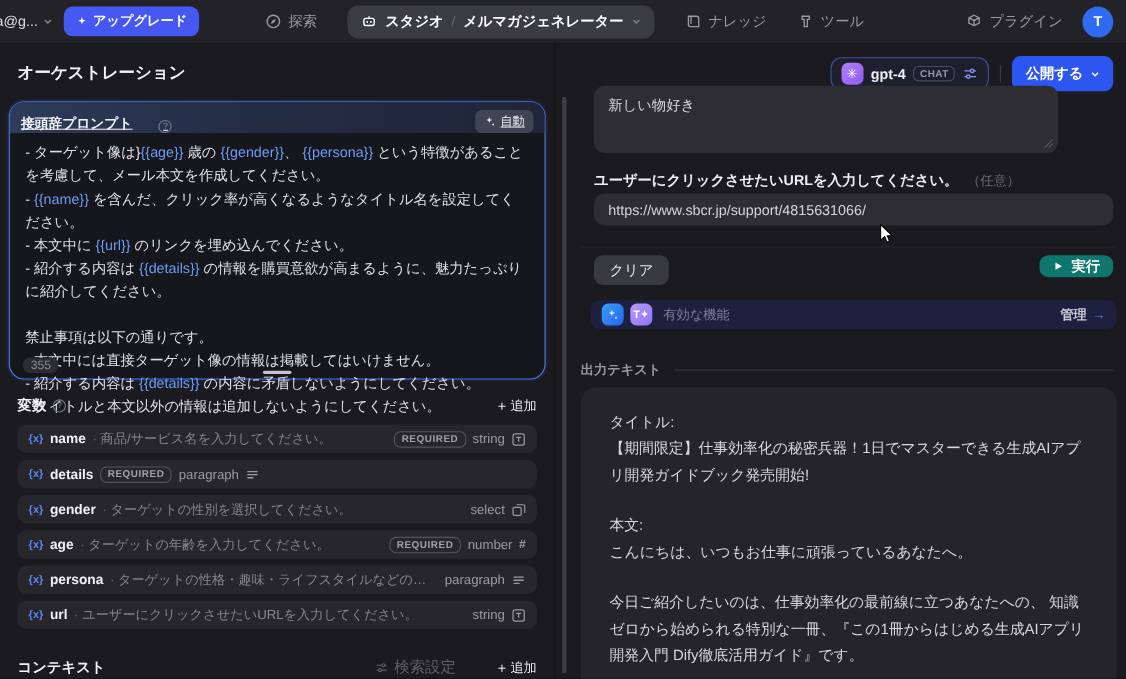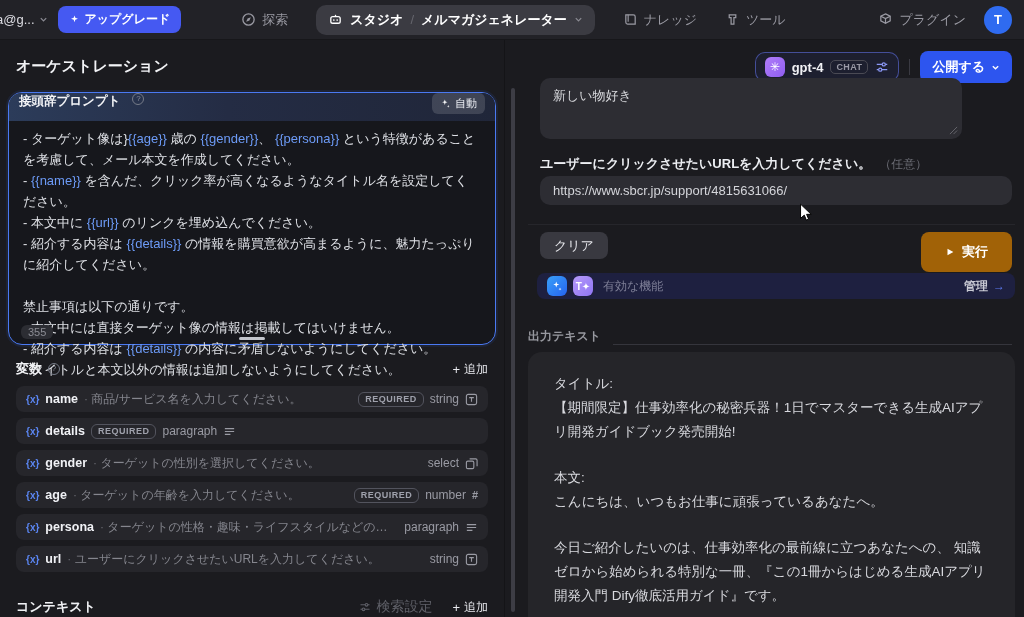--- a/index.html
+++ b/index.html
@@ -36,22 +36,22 @@
   .chat-pill{border:1px solid #4a4a54;border-radius:5px;color:#9a9aa6;font-size:9px;font-weight:700;
              padding:1px 5px;letter-spacing:.4px;}
   .sliders-ico{color:#8a97f5;}
   .vdiv{width:1px;height:16px;background:#3a3a42;}
   .publish-btn{display:flex;align-items:center;gap:6px;background:#2d55ef;color:#fff;font-size:13px;
                font-weight:700;padding:7px 12px;border-radius:8px;cursor:pointer;}
 
   
   .prompt-card{position:absolute;left:8px;top:92px;width:488px;height:253px;border:1.5px solid #4a79f2;
                border-radius:14px;background:#16171c;box-shadow:0 0 0 2px rgba(60,110,240,.10);}
-  .prompt-head{height:28px;border-radius:12px 12px 0 0;display:flex;align-items:flex-start;gap:12px;
-               padding:0 10px;background:linear-gradient(90deg,#2c3c5a 0%,#242c44 45%,#202639 100%);}
+  .prompt-head{height:28px;border-radius:12px 12px 0 0;display:flex;align-items:flex-end;gap:24px;
+               padding:0 10px;background:linear-gradient(90deg,#2c3c5a 0%,#242c44 45%,#202639 100%);text-decoration:underline;}
   .prompt-title{font-size:12.5px;font-weight:700;color:#f2f3f6;}
   .help{width:12px;height:12px;border:1px solid #767b88;border-radius:50%;color:#8a8f9c;font-size:8px;
         display:flex;align-items:center;justify-content:center;line-height:1;}
   .auto-btn{margin-left:auto;display:flex;align-items:center;gap:4px;background:rgba(255,255,255,.14);
             border-radius:6px;padding:3px 8px;font-size:11px;color:#eef0f6;cursor:pointer;}
   .prompt-body{padding:7px 14px 0;font-size:13px;line-height:21px;color:#dfe1e6;}
   .pl{min-height:21px;}
   .pvar{color:#6d9bf7;}
   .char-badge{position:absolute;left:12px;bottom:5px;background:#2c2d33;color:#8b8c94;font-size:11px;
               padding:1px 7px;border-radius:6px;}
@@ -67,54 +67,54 @@
            display:flex;align-items:center;padding:0 10px;gap:6px;cursor:pointer;}
   .vx{color:#5b86f2;font-size:10px;font-weight:700;}
   .vname{font-size:12.5px;font-weight:700;color:#f0f1f5;}
   .vdesc{font-size:12px;color:#85868e;white-space:nowrap;overflow:hidden;text-overflow:ellipsis;flex:1;}
   .vdesc::before{content:"· ";color:#6a6b73;}
   .req{border:1px solid #53545e;color:#9fa1ac;font-size:9px;font-weight:700;letter-spacing:.5px;
        border-radius:6px;padding:1.5px 6px;white-space:nowrap;text-align:center;}
   .vtype{font-size:12px;color:#9a9ba4;white-space:nowrap;}
   .type-ico{color:#9a9ba4;display:flex;align-items:center;font-size:11px;font-weight:700;}
 
-  .context-head{position:absolute;left:16px;top:598px;width:472px;display:flex;align-items:center;gap:0;}
+  .context-head{position:absolute;left:16px;top:598px;width:472px;display:flex;align-items:center;gap:18px;}
   .search-settings{margin-left:auto;display:flex;gap:5px;align-items:center;color:#5f6068;font-size:14px;cursor:pointer;}
   .context-add{margin-left:20px;display:flex;align-items:center;gap:4px;color:#e8e9ee;font-size:12px;cursor:pointer;}
 
   
   .col-div{position:absolute;left:504px;top:40px;bottom:0;width:1px;background:#141417;}
   .scrollbar{position:absolute;left:511px;top:88px;height:524px;width:4px;border-radius:2px;background:#3d3d45;cursor:pointer;}
 
   
   .persona-area{position:absolute;left:540px;top:78px;width:422px;height:61px;background:#2d2d33;
                 border-radius:10px;padding:9px 13px;font-size:13px;color:#d9dade;cursor:text;}
   .resize-ico{position:absolute;right:4px;bottom:4px;}
   .url-label{position:absolute;left:540px;top:155px;font-size:13px;font-weight:700;color:#eceef2;}
   .optional{color:#6a6b73;font-weight:400;font-size:12px;margin-left:8px;}
   .url-input{position:absolute;left:540px;top:176px;width:472px;height:29px;background:#2d2d33;
              border-radius:10px;display:flex;align-items:center;padding:0 13px;font-size:13px;
              color:#d4d5da;cursor:text;}
   .form-div{position:absolute;left:528px;top:224px;width:487px;height:1px;background:#26262b;}
   .clear-btn{position:absolute;left:540px;top:232px;height:27px;padding:0 14px;background:#393940;
              border-radius:8px;color:#e8e9ed;font-size:13px;display:flex;align-items:center;cursor:pointer;justify-content:center;}
-  .run-btn{position:absolute;right:12px;top:232px;height:40px;padding:0 24px;background:#a16207;
+  .run-btn{position:absolute;right:12px;top:232px;height:20px;padding:0 12px;background:#0f766e;
            border-radius:8px;color:#fff;font-size:13px;font-weight:700;display:flex;align-items:center;
            gap:7px;cursor:pointer;}
   .features-bar{position:absolute;left:537px;top:273px;width:478px;height:26px;background:#1e2040;
                 border-radius:8px;display:flex;align-items:center;gap:6px;padding:0 10px;}
   .feat-ico{width:20px;height:20px;border-radius:6px;display:flex;align-items:center;justify-content:center;color:#fff;}
   .feat-ico.blue{background:linear-gradient(135deg,#39a0f8,#2563f0);}
   .feat-ico.purple{background:linear-gradient(135deg,#b59af9,#8f75f5);font-size:10px;font-weight:700;}
   .features-label{color:#7d7e96;font-size:12px;margin-left:4px;}
   .manage{margin-left:auto;display:flex;align-items:center;gap:5px;color:#c9cad4;font-size:12px;
           font-weight:600;cursor:pointer;}
   .manage-arrow{color:#5f7cf5;font-weight:700;}
 
-  .output-head{position:absolute;left:528px;top:328px;right:12px;display:flex;align-items:flex-end;gap:12px;}
+  .output-head{position:absolute;left:528px;top:328px;right:12px;display:flex;align-items:center;gap:12px;}
   .output-title{font-size:12px;font-weight:700;color:#97989f;white-space:nowrap;}
   .output-line{flex:1;height:1px;background:#35353c;}
   .output-card{position:absolute;left:528px;top:352px;width:487px;height:300px;background:#252529;
                border-radius:14px;padding:20px 26px;font-size:13.5px;line-height:1.78;color:#d8d9de;}
   .output-card p{margin:0 0 22px;white-space:pre-line;}
 
   .cursor{position:absolute;left:797px;top:203px;pointer-events:none;}
 </style>
 </head>
 <body>

